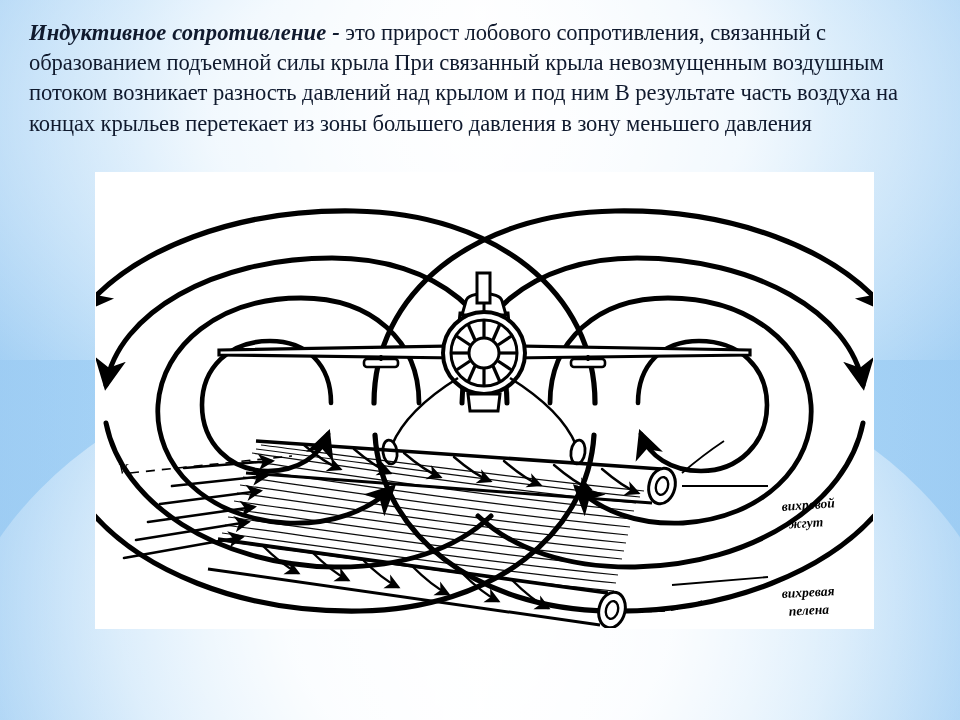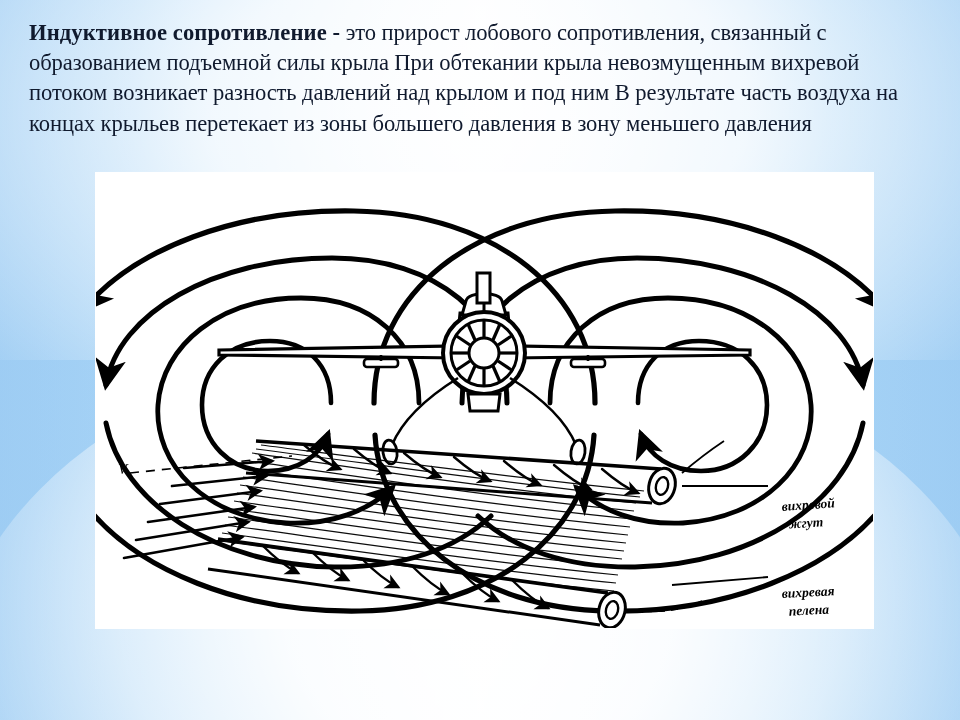--- a/index.html
+++ b/index.html
@@ -73,20 +73,21 @@
     left: 29px;
     top: 18px;
     width: 908px;
     color: #101a2e;
     font-size: 22.6px;
     line-height: 30.2px;
     letter-spacing: -0.1px;
   }
   #textblock .lead {
     font-weight: bold;
+    font-style: italic;
     letter-spacing: 0.1px;
   }
 
   
   #figure-panel {
     position: absolute;
     left: 96px;
     top: 173px;
     width: 777px;
     height: 455px;
@@ -117,21 +118,21 @@
 
 <div id="slide">
 
   <div class="bg-base"></div>
   <div class="bg-sheen-left"></div>
   <div class="bg-sheen-right"></div>
   <div class="bg-glow-top"></div>
   <div class="bg-glow-bottom"></div>
 
   <div id="textblock">
-    <span class="lead">Индуктивное сопротивление -</span><span> это прирост лобового сопротивления, связанный с образованием подъемной силы крыла При обтекании крыла невозмущенным вихревой потоком возникает разность давлений над крылом и под ним В результате часть воздуха на концах крыльев перетекает из зоны большего давления в зону меньшего давления</span>
+    <span class="lead">Индуктивное сопротивление -</span><span> это прирост лобового сопротивления, связанный с образованием подъемной силы крыла При связанный крыла невозмущенным воздушным потоком возникает разность давлений над крылом и под ним В результате часть воздуха на концах крыльев перетекает из зоны большего давления в зону меньшего давления</span>
   </div>
 
   <div id="figure-panel">
     <svg id="figure-svg" viewBox="0 0 777 455" xmlns="http://www.w3.org/2000/svg">
       <rect x="0" y="0" width="777" height="455" fill="#ffffff"></rect>
 
       <defs>
         <marker id="ah" viewBox="0 0 12 12" refX="9" refY="6" markerWidth="7" markerHeight="7" orient="auto-start-reverse">
           <path d="M0,0.6 L11,6 L0,11.4 L3,6 Z" fill="#000"></path>
         </marker>

